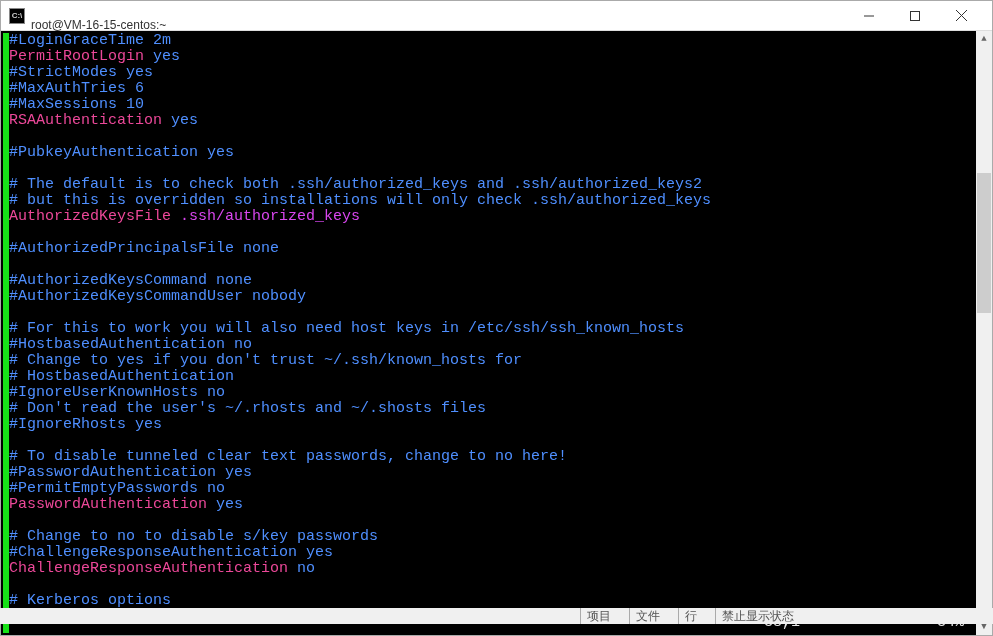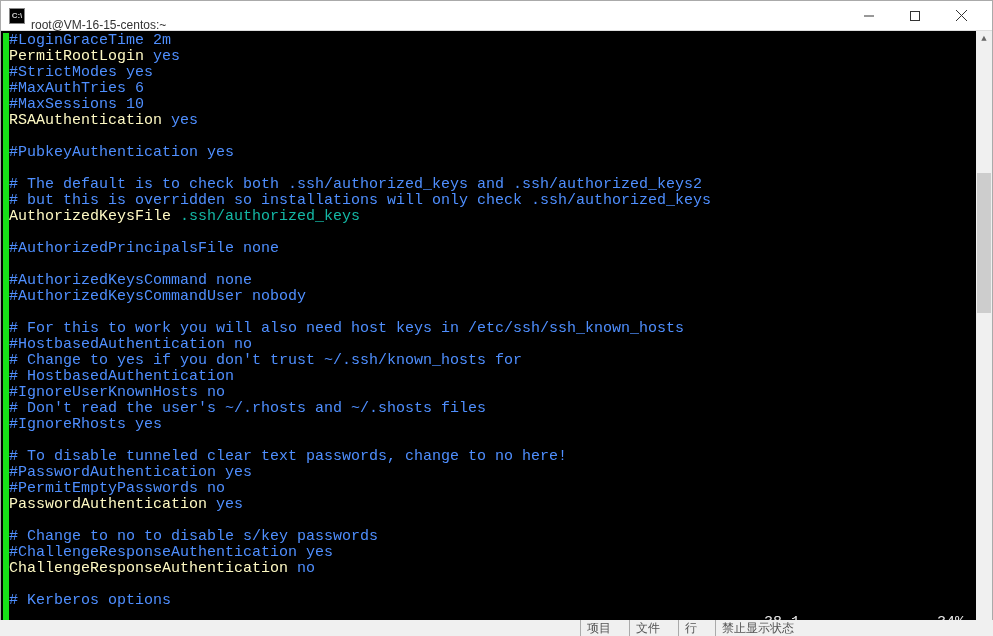--- a/index.html
+++ b/index.html
@@ -78,22 +78,22 @@
       left: 2px;
       top: 2px;
       right: 16px;
       bottom: 2px;
       border-left: 6px solid #18e018;
       padding-left: 0;
       white-space: pre;
     }
     .terminal-content .line { display: block; height: 16px; }
     .c-blue { color: #4f8fff; }
-    .c-orange { color: #fef9c3; }
-    .c-white { color: #14b8a6; }
+    .c-orange { color: #ec4899; }
+    .c-white { color: #d946ef; }
     .scrollbar {
       position: absolute;
       right: 0;
       top: 0;
       bottom: 0;
       width: 16px;
       background: #f0f0f0;
     }
     .scrollbar-track {
       position: absolute;
@@ -127,21 +127,21 @@
       color: #e8e8e8;
       font-size: 15px;
       width: 200px;
       display: flex;
     }
     .status-right .pos { width: 100px; }
     .status-right .pct { flex: 1; text-align: right; }
     .bottom-strip {
       position: absolute;
       left: 0;
-      bottom: 0;
+      bottom: 12px;
       width: 993px;
       height: 16px;
       display: flex;
       font-family: "SimSun","NSimSun", sans-serif;
       font-size: 12px;
       color: #555;
       background: #f0f0f0;
       align-items: center;
       pointer-events: none;
     }

